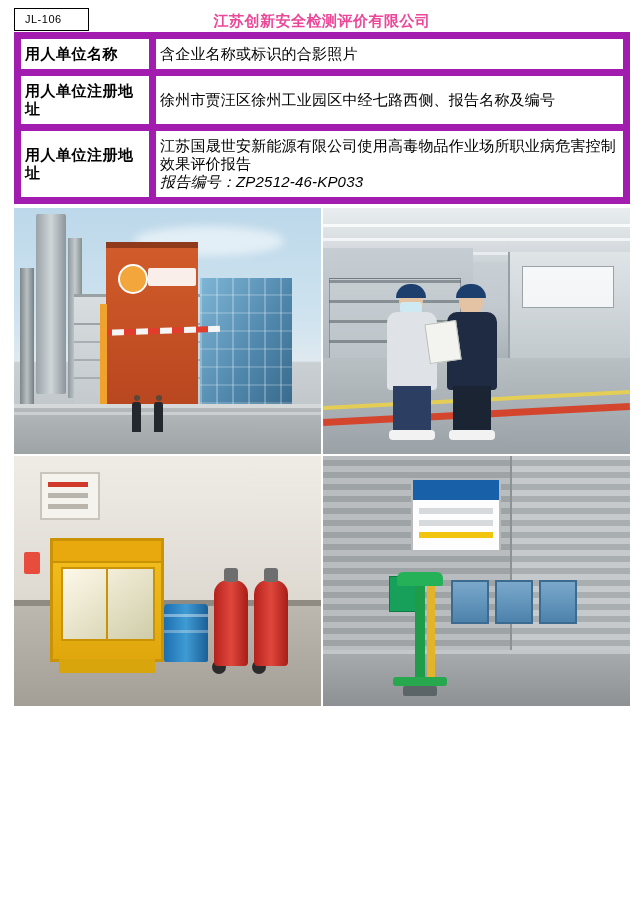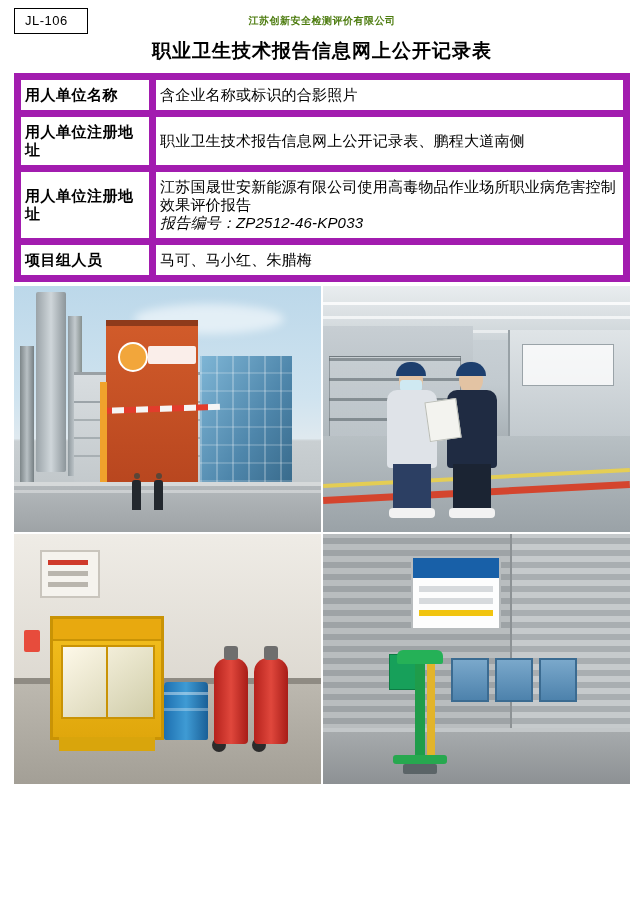--- a/index.html
+++ b/index.html
@@ -19,35 +19,35 @@
     width: 644px;
     height: 914px;
     box-sizing: border-box;
     padding: 8px 14px 0 14px;
   }
   .doc-code {
     position: absolute;
     left: 14px;
     top: 8px;
     border: 1px solid #000;
-    font-size: 13px;
-    padding: 4px 19px 5px 10px;
+    font-size: 11px;
+    padding: 4px 26px 5px 10px;
     letter-spacing: 0.5px;
     background: #fff;
   }
   .head {
     text-align: center;
     padding-top: 2px;
   }
   .company-name {
-    font-size: 10px;
+    font-size: 15px;
     font-weight: bold;
     letter-spacing: 0.5px;
     line-height: 22px;
-    color: #4d7c0f;
+    color: #ec4899;
   }
   .doc-title {
     font-size: 19px;
     font-weight: bold;
     letter-spacing: 1px;
     line-height: 32px;
     margin-top: 3px;
     margin-bottom: 6px;
   }
   table.main {
@@ -393,43 +393,38 @@
 </style>
 </head>
 <body>
 
 <div class="page">
 
   <div class="doc-code">JL-106</div>
 
   <div class="head">
     <div class="company-name">江苏创新安全检测评价有限公司</div>
-    <div class="doc-title">职业卫生技术报告信息网上公开记录表</div>
   </div>
 
   <table class="main">
     <tbody>
         <tr>
       <td class="label">用人单位名称</td>
       <td class="value" colspan="3">含企业名称或标识的合影照片</td>
     </tr>
     <tr>
       <td class="label">用人单位注册地址</td>
-      <td class="value" colspan="3">职业卫生技术报告信息网上公开记录表、鹏程大道南侧</td>
+      <td class="value" colspan="3">徐州市贾汪区徐州工业园区中经七路西侧、报告名称及编号</td>
     </tr>
     <tr>
       <td class="label">用人单位注册地址</td>
       <td class="value" colspan="3">
         <span class="report-line1">江苏国晟世安新能源有限公司使用高毒物品作业场所职业病危害控制效果评价报告</span>
         <span class="report-line2">报告编号：ZP2512-46-KP033</span>
       </td>
-    </tr>
-    <tr>
-      <td class="label">项目组人员</td>
-      <td class="value" colspan="3">马可、马小红、朱腊梅</td>
     </tr>
   </tbody>
     </table>
 
   <div class="photo-grid">
 
     <div class="photo p1">
       <div class="sky-cloud"></div>
       <div class="pipe"></div>
       <div class="stack"></div>

